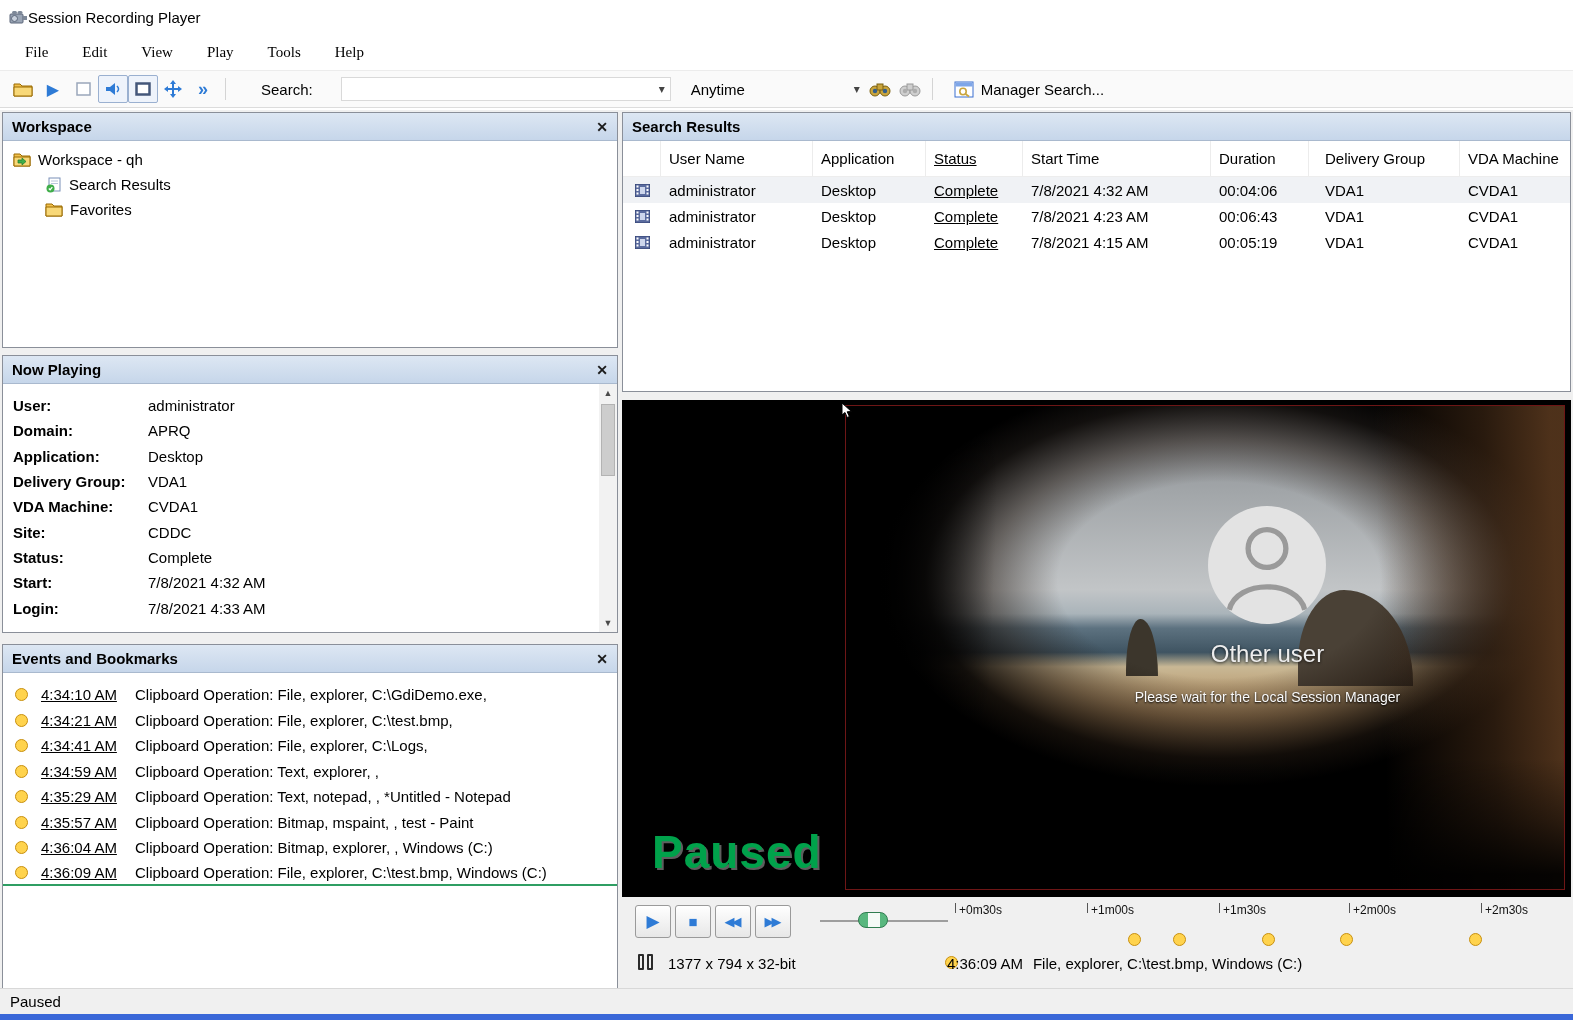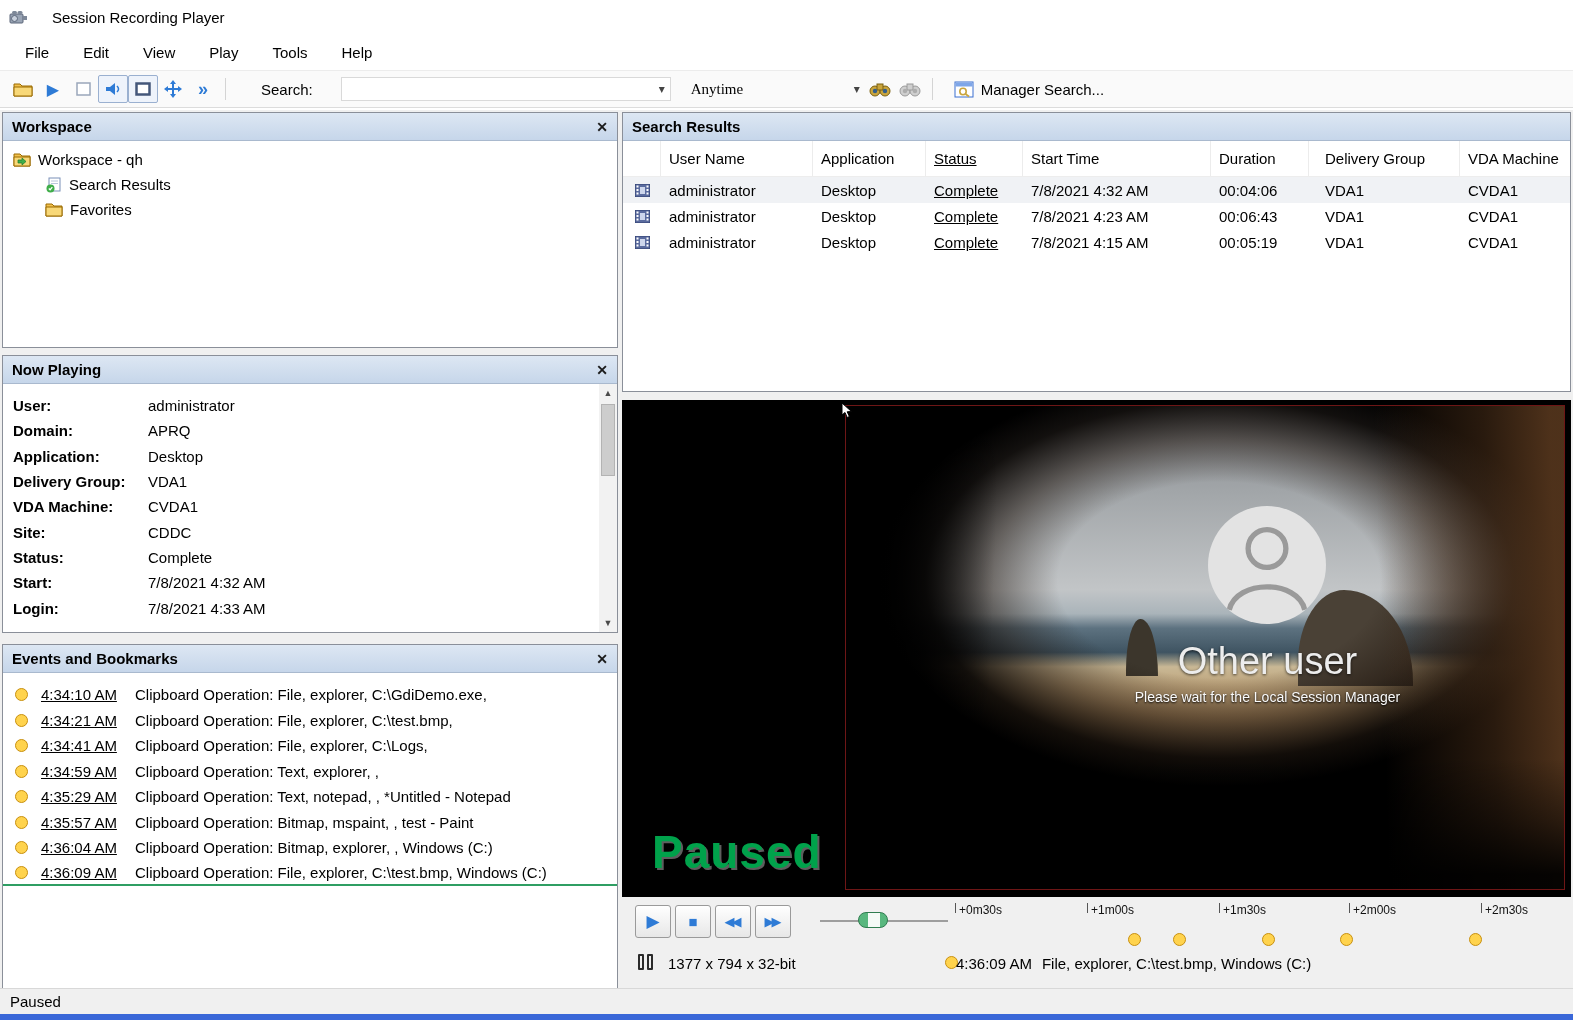--- a/index.html
+++ b/index.html
@@ -2,35 +2,35 @@
 <html><head>
 <meta charset="utf-8">
 <style>
   * { margin:0; padding:0; box-sizing:border-box; }
   html,body { background:#cfcfcf; }
   body { font-family:"Liberation Sans", sans-serif; }
   .app { position:relative; width:1573px; height:1020px; background:#f0f0f0; overflow:hidden; font-size:15px; color:#000; }
 
   
   .topchrome { position:absolute; left:0; top:0; right:0; height:110px; background:#fff; }
-  .titlebar { position:absolute; left:0; top:0; right:0; height:34px; display:flex; align-items:center; padding-left:8px; gap:24px; background:#fff; }
+  .titlebar { position:absolute; left:0; top:0; right:0; height:34px; display:flex; align-items:center; padding-left:8px; gap:0; background:#fff; }
   .titlebar .title { font-size:15px; }
   .menubar { position:absolute; left:0; top:34px; right:0; height:36px; display:flex; align-items:center; padding-left:8px; background:#fff; }
-  .menu-item { padding:0 17px; height:26px; display:flex; align-items:center; }
+  .menu-item { padding:0 17px; height:26px; display:flex; align-items:center;font-family:Liberation Serif, serif; }
   .toolbar { position:absolute; left:0; top:70px; right:0; height:38px; display:flex; align-items:center; padding-left:8px; background:#fafafa; border-top:1px solid #ececec; border-bottom:1px solid #dcdcdc; }
   .tbtn { width:30px; height:28px; display:flex; align-items:center; justify-content:center; border:1px solid transparent; border-radius:2px; }
   .tbtn.toggled { border:1px solid #9ab0d0; background:#eef3fb; }
   .tbtn .glyph { color:#2e7bd6; font-size:16px; }
   .tsep { width:1px; height:22px; background:#d4d4d4; margin:0 7px; }
   .search-label { margin-left:28px; margin-right:28px; }
   .combo { width:330px; height:24px; background:#fff; border:1px solid #d9d9d9; display:flex; align-items:center; }
   .combo input { flex:1; border:none; outline:none; background:transparent; font:inherit; padding:0 6px; }
   .combo .arrow, .timecombo .arrow { width:16px; color:#444; font-size:12px; text-align:center; }
   .timecombo { width:182px; height:24px; margin-left:12px; display:flex; align-items:center; padding-left:8px; }
-  .timecombo span.val { flex:1;font-family:Liberation Serif, serif; }
+  .timecombo span.val { flex:1; }
   .advsearch { display:flex; align-items:center; gap:7px; margin-left:6px; padding:3px 8px; }
 
   
   .panel { position:absolute; background:#fff; border:1px solid #8a8f99; }
   .panel-hd { height:28px; background:linear-gradient(#dde7f3,#c6d6ea); border-bottom:1px solid #a9b9ce; display:flex; align-items:center; padding:0 9px; font-weight:bold; }
   .close-x { margin-left:auto; font-size:14px; color:#1a1a1a; font-weight:bold; }
 
   
   .tree { padding-top:6px; }
   .tree-row { height:25px; display:flex; align-items:center; gap:7px; }
@@ -78,39 +78,39 @@
       #c9b895 54%, #bda37b 58%, #a98a62 64%,
       #8a6f50 72%, #5d4936 82%, #3a2d21 100%); }
   .rock-a { position:absolute; left:39%; top:44%; width:4.5%; height:12%; background:#3c362c; border-radius:45% 55% 0 0 / 90% 100% 0 0; }
   .rock-b { position:absolute; left:63%; top:38%; width:16%; height:20%; background:#4a4136; border-radius:40% 60% 0 0 / 75% 95% 0 0; }
   .vignette { position:absolute; inset:0; background:
       linear-gradient(to top, rgba(0,0,0,0.92) 3%, rgba(0,0,0,0.45) 14%, rgba(0,0,0,0) 27%),
       linear-gradient(92deg, #000 5%, rgba(0,0,0,0.65) 11%, rgba(0,0,0,0) 21%),
       linear-gradient(268deg, rgba(82,52,28,0.95) 2%, rgba(82,52,28,0.5) 11%, rgba(0,0,0,0) 26%),
       radial-gradient(ellipse 50% 45% at 52% 36%, rgba(0,0,0,0) 45%, rgba(28,17,9,0.5) 64%, rgba(8,5,3,0.92) 82%, #000 95%); }
   .avatar { position:absolute; left:58.7%; top:100px; width:118px; height:118px; margin-left:-59px; border-radius:50%; background:#e3e3e3; display:flex; align-items:center; justify-content:center; overflow:hidden; }
-  .other-user { position:absolute; left:58.7%; top:234px; transform:translateX(-50%); font-size:38px; color:#ededed; text-shadow:0 1px 3px rgba(0,0,0,0.7); white-space:nowrap; }
+  .other-user { position:absolute; left:58.7%; top:234px; transform:translateX(-50%); font-size:24px; color:#ededed; text-shadow:0 1px 3px rgba(0,0,0,0.7); white-space:nowrap; }
   .wait-text { position:absolute; left:58.7%; top:283px; transform:translateX(-50%); font-size:14px; color:#fafafa; text-shadow:0 1px 2px #000; white-space:nowrap; }
   .paused-text { position:absolute; left:30px; bottom:18px; font-size:46px; font-weight:bold; color:#00a24b; letter-spacing:1px; text-shadow:2px 2px 0 #5e5e5e, 4px 4px 3px rgba(0,0,0,0.65); }
   .pointer { position:absolute; left:219px; top:2px; }
 
   
   .controls { position:absolute; left:622px; top:897px; width:949px; height:91px; background:#f0f0f0; }
   .pbtn { position:absolute; top:8px; width:36px; height:33px; background:linear-gradient(#ffffff,#e7e7e7); border:1px solid #9a9a9a; border-radius:3px; display:flex; align-items:center; justify-content:center; color:#2e7bd6; }
   .pbtn.small-glyph { font-size:13px; letter-spacing:-3px; padding-right:3px; }
   .seek-track { position:absolute; left:198px; top:23px; width:128px; height:2px; background:#9e9e9e; }
   .seek-handle { position:absolute; left:236px; top:15px; width:30px; height:16px; border:1px solid #2f7d4f; border-radius:8px; background:linear-gradient(90deg,#58b77e 0 9px,#f4faf6 9px 21px,#58b77e 21px); }
   .tick { position:absolute; top:6px; font-size:12px; color:#111; display:flex; gap:3px; }
   .tick::before { content:""; width:1px; height:10px; background:#555; }
   .marker { position:absolute; top:36px; width:13px; height:13px; border-radius:50%; background:#ffd34d; border:1px solid #c89010; }
   .pind { position:absolute; left:16px; top:57px; display:flex; gap:3px; }
   .pind i { width:6px; height:16px; border:2px solid #2b2b2b; border-radius:1px; }
   .resolution { position:absolute; left:46px; top:58px; }
   .cur-ev-dot { position:absolute; left:323px; top:59px; width:13px; height:13px; border-radius:50%; background:#ffd34d; border:1px solid #c89010; }
-  .cur-ev-text { position:absolute; left:334px; top:58px; white-space:nowrap; }
+  .cur-ev-text { position:absolute; left:325px; top:58px; white-space:nowrap; }
   .cur-ev-text .t { margin-right:10px; }
 
   
   .statusbar { position:absolute; left:0; top:988px; right:0; height:26px; background:#f0f0f0; border-top:1px solid #d8d8d8; display:flex; align-items:center; padding-left:10px; }
   .bottom-strip { position:absolute; left:0; bottom:0; right:0; height:6px; background:#3a67d8; }
 </style>
 </head>
 <body>
 
 <div class="app">

